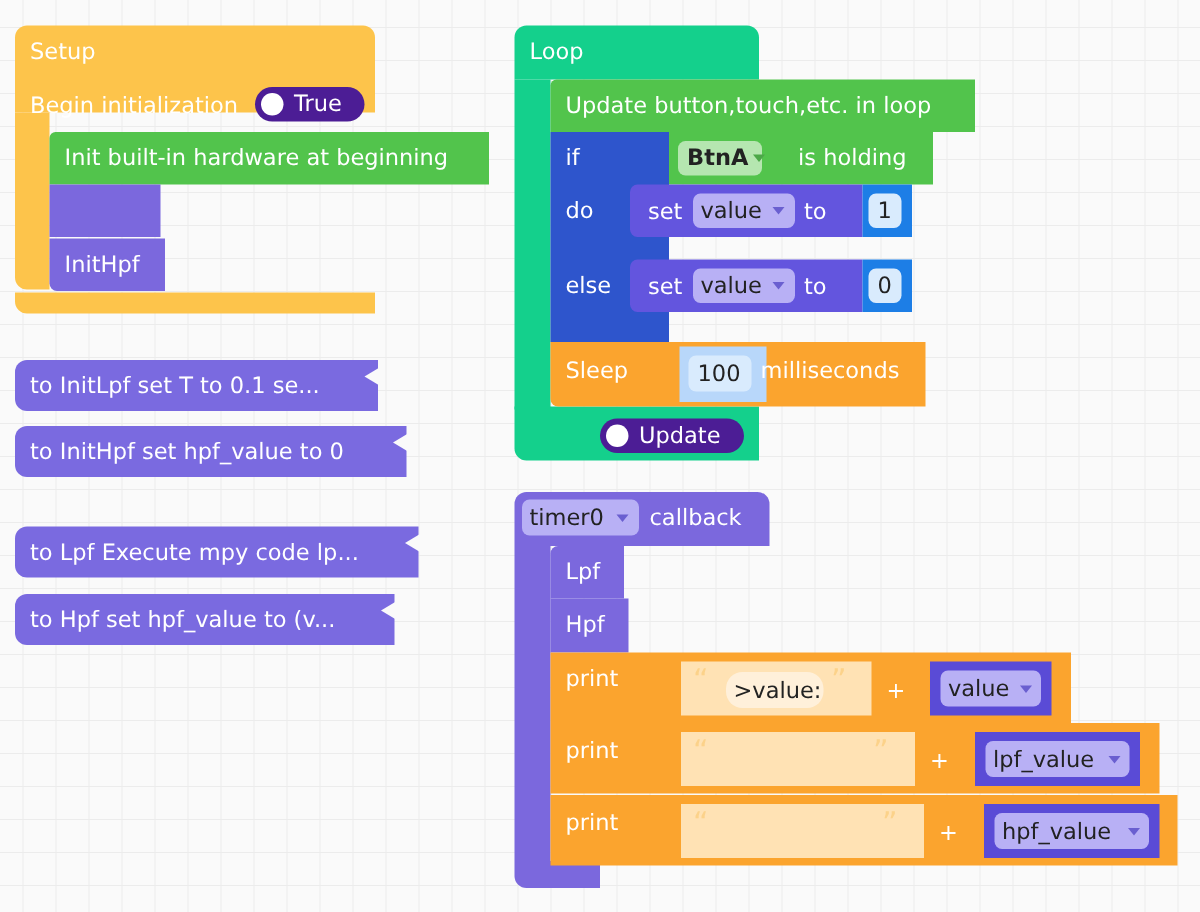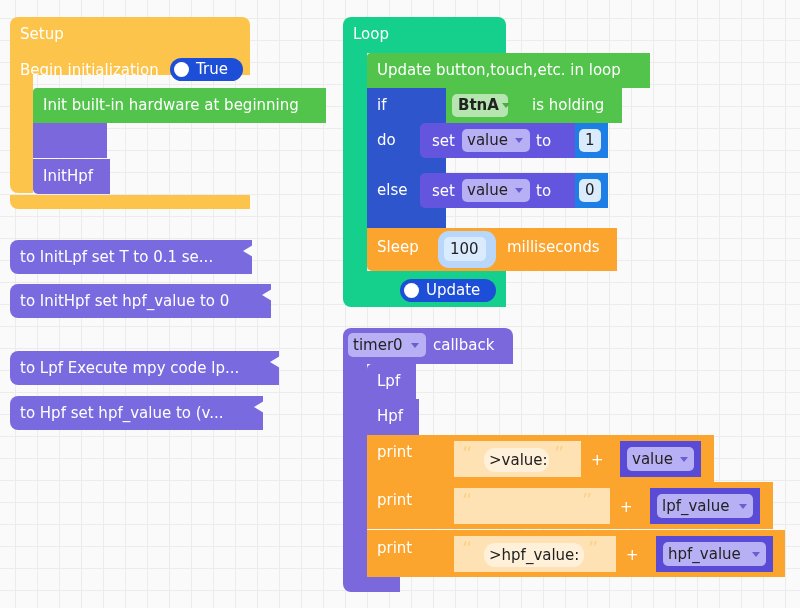--- a/index.html
+++ b/index.html
@@ -20,21 +20,21 @@
   .lightblue{background:#b8d7fa;}
   .numfield{background:#d9ebfd;border-radius:5px;}
   .drop{background:#b8b0f5;border-radius:5px;color:#222;}
   .gdrop{background:#b5e6b0;border-radius:5px;color:#222;}
   .strblk{background:#ffe2b4;}
   .strfield{background:#fff0da;border-radius:11px;color:#222;}
   .varblk{background:#5a4bd6;}
   .setblk{background:#6355de;}
   .caret{display:inline-block;width:0;height:0;border-left:4px solid transparent;border-right:4px solid transparent;border-top:5px solid #6a5fd0;vertical-align:middle;margin-left:5px;}
   .gcaret{border-top-color:#4ca848;}
-  .toggle{background:#1d4ed8;border-radius:13px;}
+  .toggle{background:#4c1d95;border-radius:13px;}
   .knob{background:#fff;border-radius:50%;}
   .fnblk{background:#7a6ae0;border-radius:8px 0 0 8px;}
   .notch{position:absolute;width:0;height:0;border-top:6px solid transparent;border-bottom:6px solid transparent;border-right:10px solid #fafafa;}
 </style>
 </head>
 <body>
 
 <div class="abs setup" style="left:10px;top:17px;width:240px;height:58px;border-radius:8px 8px 0 0;"></div>
 <div class="abs setup" style="left:10px;top:75px;width:23px;height:118px;border-radius:0 0 0 8px;"></div>
 <div class="abs setup" style="left:10px;top:195px;width:240px;height:14px;border-radius:0 0 0 8px;"></div>
@@ -111,21 +111,21 @@
 </div>
 <span class="t" style="left:536px;top:181px;">to</span>
 <div class="abs" style="left:575px;top:173px;width:33px;height:35px;background:#1d7ee6;">
   <div class="abs numfield" style="left:4px;top:6px;width:22px;height:23px;">
     <span class="t dk" style="left:6px;top:1px;">0</span>
   </div>
 </div>
 
 <div class="abs orange" style="left:367px;top:228px;width:250px;height:43px;border-radius:0 0 0 5px;"></div>
 <span class="t" style="left:377px;top:237px;">Sleep</span>
-<div class="abs lightblue" style="left:438px;top:231px;width:58px;height:37px;border-radius:11px;">
+<div class="abs lightblue" style="left:453px;top:231px;width:58px;height:37px;">
   <div class="abs numfield" style="left:6px;top:6px;width:42px;height:24px;">
     <span class="t dk" style="left:6px;top:2px;">100</span>
   </div>
 </div>
 <span class="t" style="left:507px;top:237px;">milliseconds</span>
 
 <div class="abs toggle" style="left:400px;top:279px;width:96px;height:23px;">
   <div class="abs knob" style="left:4px;top:4px;width:15px;height:15px;"></div>
   <span class="t" style="left:26px;top:1px;">Update</span>
 </div>
@@ -172,23 +172,20 @@
   <div class="abs drop" style="left:7px;top:6px;width:96px;height:24px;">
     <span class="t dk" style="left:5px;top:2px;">lpf_value</span>
     <span class="caret" style="position:absolute;left:82px;top:10px;margin:0;"></span>
   </div>
 </div>
 
 <div class="abs orange" style="left:367px;top:530px;width:418px;height:47px;"></div>
 <span class="t" style="left:377px;top:538px;">print</span>
 <div class="abs strblk" style="left:454px;top:536px;width:162px;height:36px;">
   <span class="t" style="left:8px;top:2px;color:#fcd28a;font-size:20px;">“</span>
-  <div class="abs strfield" style="left:30px;top:7px;width:100px;height:24px;">
-    <span class="t dk" style="left:5px;top:2px;">&gt;hpf_value:</span>
-  </div>
   <span class="t" style="left:134px;top:2px;color:#fcd28a;font-size:20px;">”</span>
 </div>
 <span class="t" style="left:626px;top:545px;">+</span>
 <div class="abs varblk" style="left:656px;top:536px;width:117px;height:36px;">
   <div class="abs drop" style="left:7px;top:6px;width:103px;height:24px;">
     <span class="t dk" style="left:5px;top:2px;">hpf_value</span>
     <span class="caret" style="position:absolute;left:89px;top:10px;margin:0;"></span>
   </div>
 </div>
 

